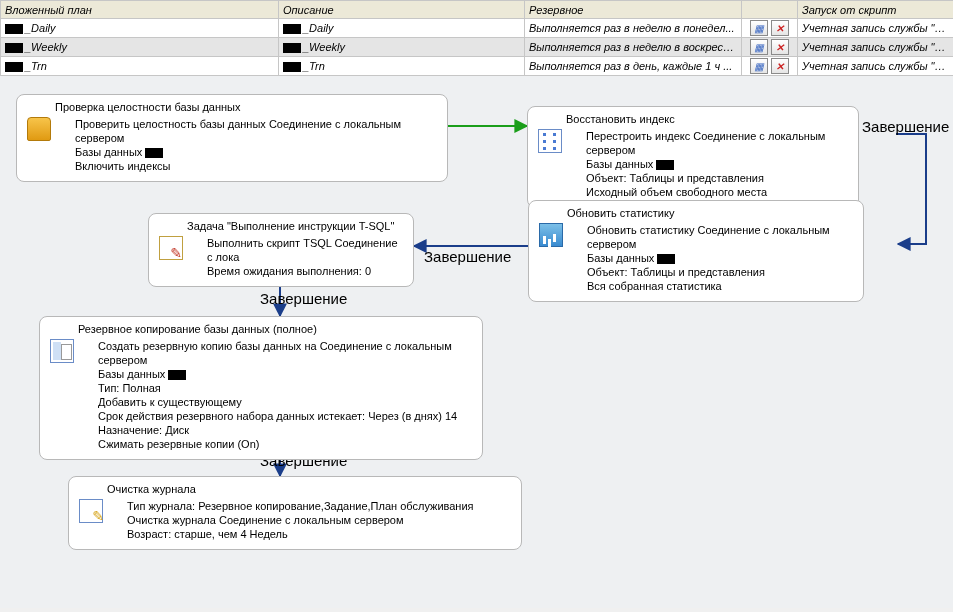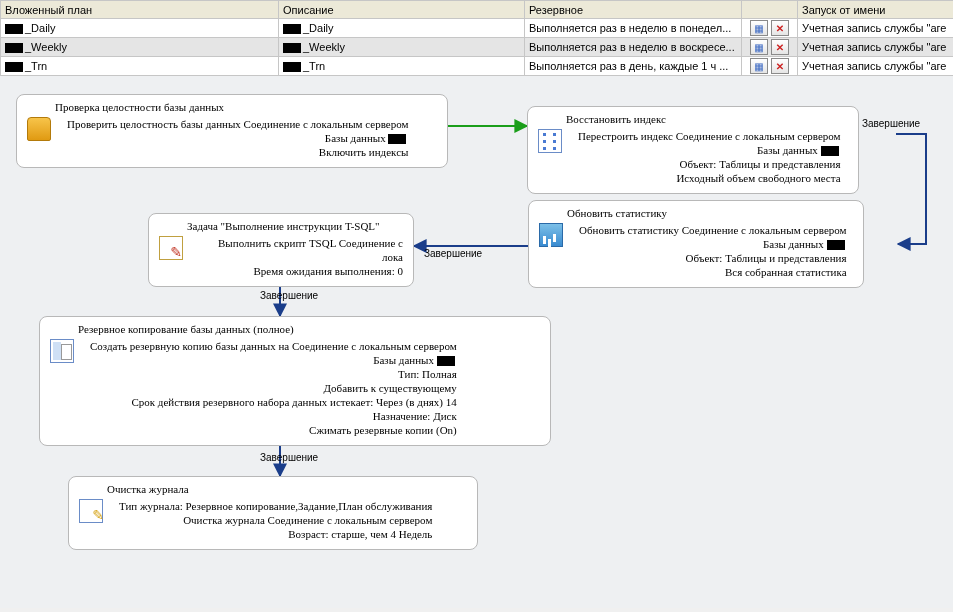--- a/index.html
+++ b/index.html
@@ -23,20 +23,21 @@
   }
   .grid th, .grid td {
     border: 1px solid #c6c6c6;
     padding: 2px 4px;
     text-align: left;
     white-space: nowrap;
     overflow: hidden;
     text-overflow: ellipsis;
     height: 18px;
     vertical-align: middle;
+    font-style: italic;
   }
   .grid th {
     background: #ece9d8;
     font-weight: normal;
   }
   .grid tr.selected td { background: #e5e5e5; }
   .blk {
     display: inline-block;
     width: 18px; height: 10px;
     background: #000;
@@ -71,31 +72,29 @@
     position: absolute; inset:0;
     width:100%; height:100%;
   }
   .node {
     position: absolute;
     background: #fff;
     border: 1px solid #b8b8b8;
     border-radius: 8px;
     padding: 6px 10px 8px 10px;
     box-shadow: 0 0 0 rgba(0,0,0,0);
-    font-family: Liberation Serif, serif;
   }
   .node-title {
     font-weight: normal;
     padding-bottom: 4px;
     margin-left: 28px;
   }
   .node-body {
     display: flex;
-    gap: 16px;
-    text-align: right;
+    gap: 24px;
   }
   .node-icon {
     width: 24px; height: 24px;
     flex-shrink: 0;
     display:inline-block;
   }
   .icon-db {
     background: linear-gradient(#f7c44a,#e09a12);
     border-radius: 4px 4px 2px 2px;
     border:1px solid #b37a0a;
@@ -110,21 +109,21 @@
   .icon-script{background:#fff;border:1px solid #c0a040;position:relative;}
   .icon-script::after{content:"✎";position:absolute;right:0;bottom:-2px;color:#c03020;font-size:14px;}
   .icon-backup{background:#fff;border:1px solid #6a8cc7;position:relative;}
   .icon-backup::before{content:"";position:absolute;left:2px;top:2px;width:8px;height:18px;background:#cfe0f5;}
   .icon-backup::after{content:"";position:absolute;right:1px;top:4px;width:9px;height:14px;background:#fff;border:1px solid #999;}
   .icon-clean{background:#fff;border:1px solid #6a8cc7;position:relative;}
   .icon-clean::after{content:"✎";position:absolute;right:-2px;bottom:-2px;color:#d4a010;font-size:14px;}
   .node-lines { line-height: 14px; }
   .edge-label {
     position:absolute;
-    font-size:10px;
+    font-size:15px;
     color:#000;
     background:transparent;
   }
 </style>
 </head>
 <body>
 
 <table class="grid">
   <colgroup>
     <col class="col-plan">
@@ -132,21 +131,21 @@
       <col class="col-sched">
       <col class="col-en">
       <col class="col-run">
   </colgroup>
   <thead>
     <tr>
       <th>Вложенный план</th>
       <th>Описание</th>
       <th>Резервное</th>
       <th></th>
-      <th>Запуск от имени</th>
+      <th>Запуск от скрипт</th>
     </tr>
   </thead>
   <tbody id="tbody">
       <tr>
         <td><span class="blk"></span><span>_Daily</span></td>
         <td><span class="blk"></span><span>_Daily</span></td>
         <td>Выполняется раз в неделю в понедел...</td>
         <td style="text-align:center;padding:1px;"><span class="icon-btn ic-cal">▦</span> <span class="icon-btn ic-x">✕</span></td>
         <td>Учетная запись службы "аге</td>
       </tr>
@@ -236,37 +235,37 @@
     <div class="node-title">Задача "Выполнение инструкции T-SQL"</div>
     <div class="node-body">
       <span class="node-icon icon-script"></span>
       <div class="node-lines">
         <div>Выполнить скрипт TSQL Соединение с лока</div>
         <div>Время ожидания выполнения: 0</div>
       </div>
     </div>
   </div>
 
-  <div class="node" style="left:39px;top:240px;width:512px;">
+  <div class="node" style="left:39px;top:240px;width:444px;">
     <div class="node-title">Резервное копирование базы данных (полное)</div>
     <div class="node-body">
       <span class="node-icon icon-backup"></span>
       <div class="node-lines">
         <div>Создать резервную копию базы данных на Соединение с локальным сервером</div>
         <div><span>Базы данных </span><span class="blk"></span></div>
         <div>Тип: Полная</div>
         <div>Добавить к существующему</div>
         <div>Срок действия резервного набора данных истекает: Через (в днях) 14</div>
         <div>Назначение: Диск</div>
         <div>Сжимать резервные копии (On)</div>
       </div>
     </div>
   </div>
 
-  <div class="node" style="left:68px;top:400px;width:410px;">
+  <div class="node" style="left:68px;top:400px;width:454px;">
     <div class="node-title">Очистка журнала</div>
     <div class="node-body">
       <span class="node-icon icon-clean"></span>
       <div class="node-lines">
         <div>Тип журнала: Резервное копирование,Задание,План обслуживания</div>
         <div>Очистка журнала Соединение с локальным сервером</div>
         <div>Возраст: старше, чем 4 Недель</div>
       </div>
     </div>
   </div>

